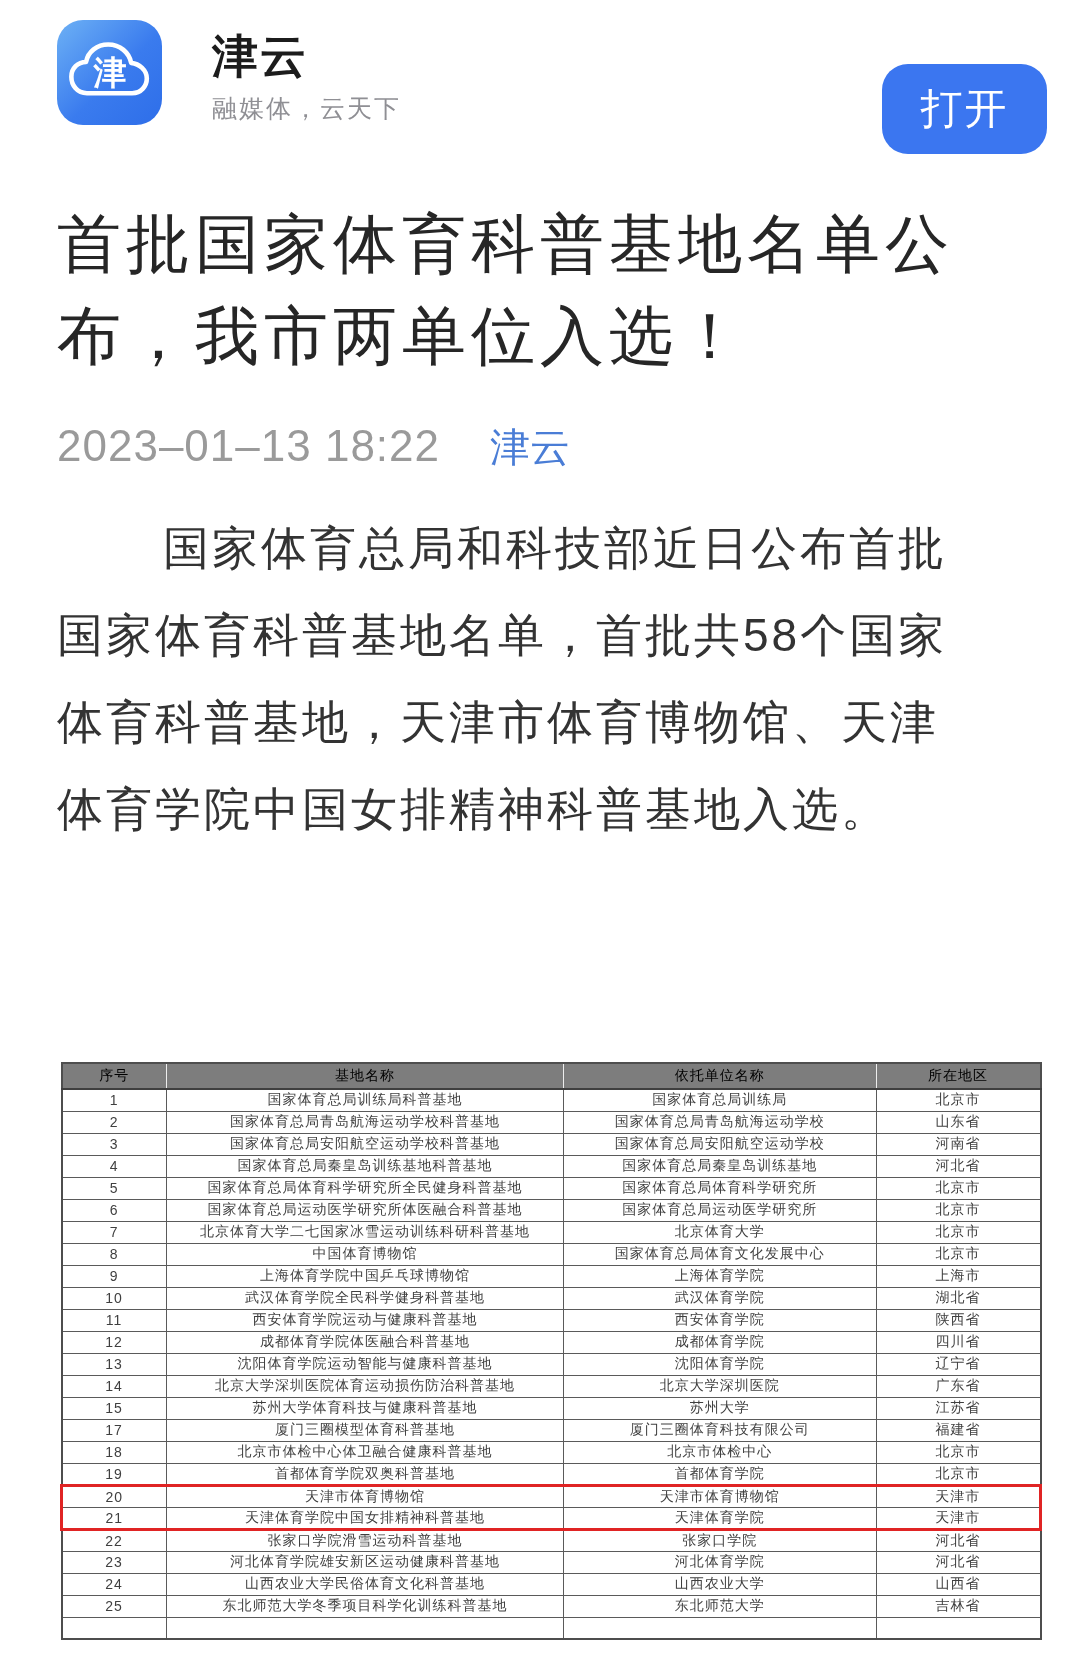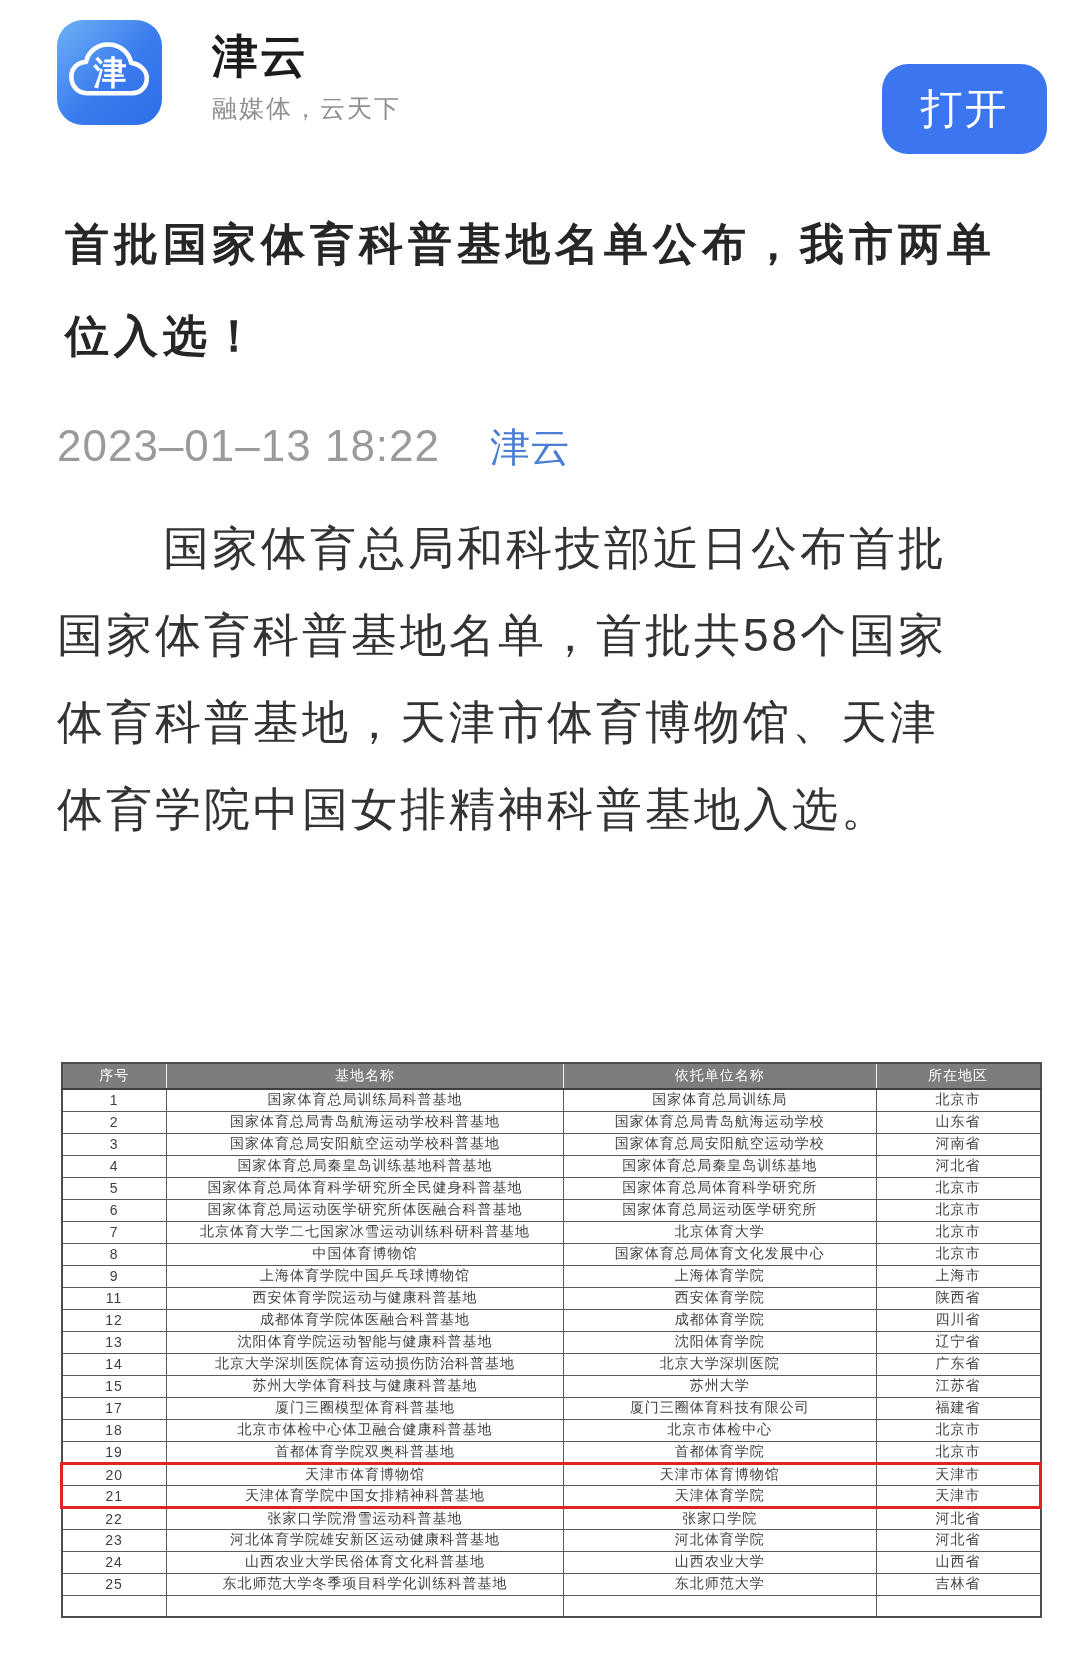--- a/index.html
+++ b/index.html
@@ -30,22 +30,22 @@
     position:absolute; left:882px; top:32px; width:165px; height:90px;
     background:var(--accent,#3b76f0); color:#ffffff; border:none;
     border-radius:26px; font-size:42px; letter-spacing:2px;
     font-family:"Liberation Sans", sans-serif;
     display:flex; align-items:center; justify-content:center; cursor:pointer;margin-top:32px;
   }
 
   
   .article-title {
     position:absolute; left:57px; top:198px; width:960px;
-    font-size:44px; font-weight:700; color:#262626;
-    line-height:92px; letter-spacing:5px;margin-left:8px;
+    font-size:64px; font-weight:400; color:#262626;
+    line-height:92px; letter-spacing:5px;
   }
   .meta {
     position:absolute; left:57px; top:420px;
     display:flex; align-items:baseline;
   }
   .meta-date { font-size:44px; color:#9a9a9a; letter-spacing:1px; }
   .meta-source { font-size:40px; color:var(--link,#4a7dd6); margin-left:50px; cursor:pointer; }
 
   .article-body {
     position:absolute; left:57px; top:505px; width:928px;
@@ -58,21 +58,21 @@
   table.base-table {
     width:100%; border-collapse:collapse; table-layout:fixed;
     font-size:14px; color:#3f3f3f; letter-spacing:1px;
     border:2px solid #4e4e4e; background:#ffffff;
   }
   .base-table col.c1 { width:10.7%; }
   .base-table col.c2 { width:40.6%; }
   .base-table col.c3 { width:31.9%; }
   .base-table col.c4 { width:16.8%; }
   .base-table th {
-    background:#7d7d7d; color:#ffffff; font-weight:400;
+    background:#7d7d7d; color:#000000; font-weight:400;
     height:26px; border:1px solid #ededed; border-bottom:2px solid #3f3f3f;
     text-align:center; padding:0;
   }
   .base-table td {
     height:22px; border:1px solid #5a5a5a; text-align:center;
     padding:0 2px; overflow:hidden; white-space:nowrap;
   }
   .base-table tr.hl td:first-child { border-left:3px solid var(--hl,#e02424);text-align:center; }
   .base-table tr.hl td:last-child  { border-right:3px solid var(--hl,#e02424); }
   .base-table tr.hl-top td    { border-top:3px solid var(--hl,#e02424); }
@@ -169,20 +169,26 @@
             <td>国家体育总局体育文化发展中心</td>
             <td>北京市</td>
           </tr>
           <tr>
             <td>9</td>
             <td>上海体育学院中国乒乓球博物馆</td>
             <td>上海体育学院</td>
             <td>上海市</td>
           </tr>
           <tr>
+            <td>10</td>
+            <td>武汉体育学院全民科学健身科普基地</td>
+            <td>武汉体育学院</td>
+            <td>湖北省</td>
+          </tr>
+          <tr>
             <td>11</td>
             <td>西安体育学院运动与健康科普基地</td>
             <td>西安体育学院</td>
             <td>陕西省</td>
           </tr>
           <tr>
             <td>12</td>
             <td>成都体育学院体医融合科普基地</td>
             <td>成都体育学院</td>
             <td>四川省</td>

